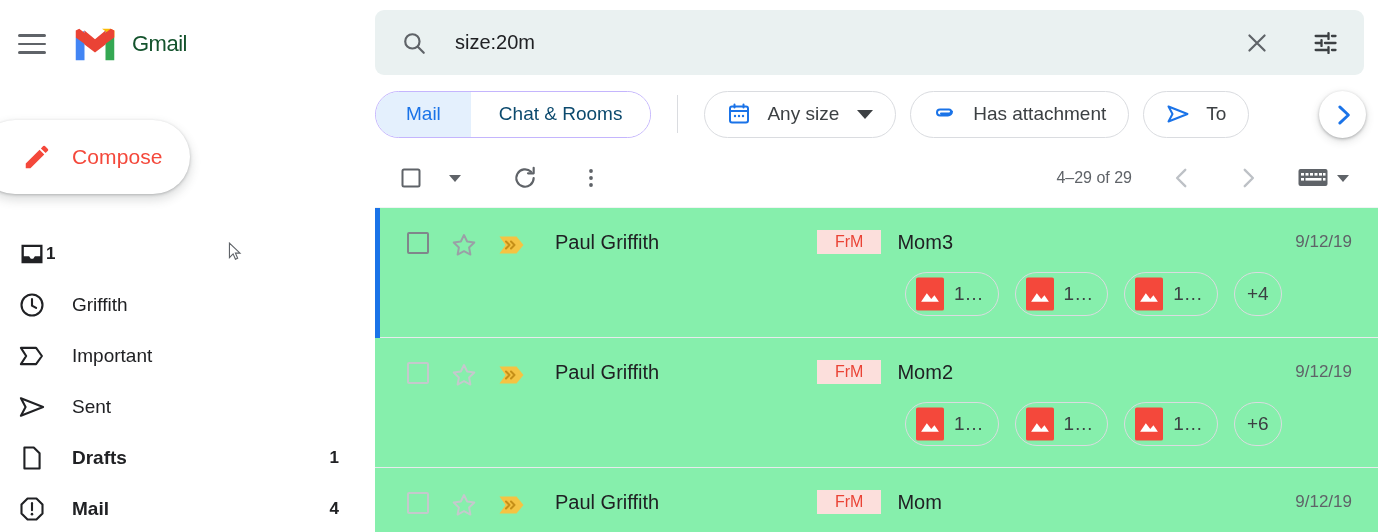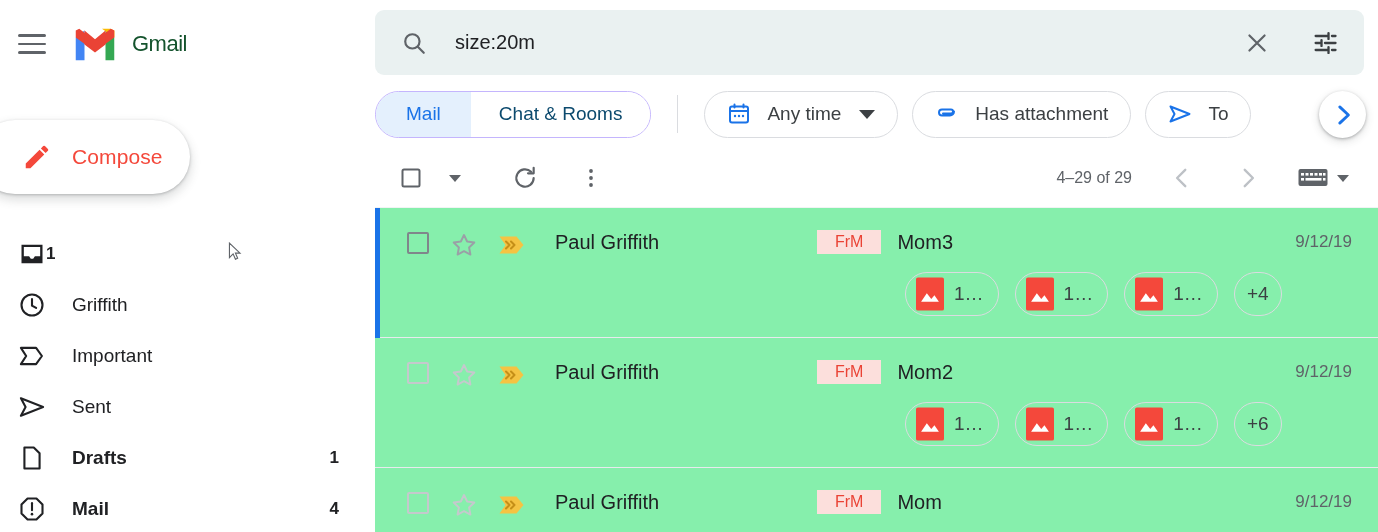--- a/index.html
+++ b/index.html
@@ -263,21 +263,21 @@
 
       <div class="chip">
         <svg class="chip-ico" viewBox="0 0 24 24">
           <rect x="3" y="4.5" width="18" height="16" rx="2" fill="none" stroke="#1a73e8" stroke-width="2"></rect>
           <path d="M3 9h18" stroke="#1a73e8" stroke-width="2"></path>
           <path d="M7.5 2.5v3 M16.5 2.5v3" stroke="#1a73e8" stroke-width="2" stroke-linecap="round"></path>
           <circle cx="8" cy="14" r="1.2" fill="#1a73e8"></circle>
             <circle cx="12" cy="14" r="1.2" fill="#1a73e8"></circle>
             <circle cx="16" cy="14" r="1.2" fill="#1a73e8"></circle>
         </svg>
-        <span>Any time</span>
+        <span>Any size</span>
         <span class="chip-caret"></span>
       </div>
 
       <div class="chip">
         <svg class="chip-ico" viewBox="0 0 24 24">
           <path d="M19 9.5a4 4 0 01-4 4H7a3 3 0 010-6h9a2 2 0 010 4H8" fill="none" stroke="#1a73e8" stroke-width="2" stroke-linecap="round"></path>
         </svg>
         <span>Has attachment</span>
       </div>
 

